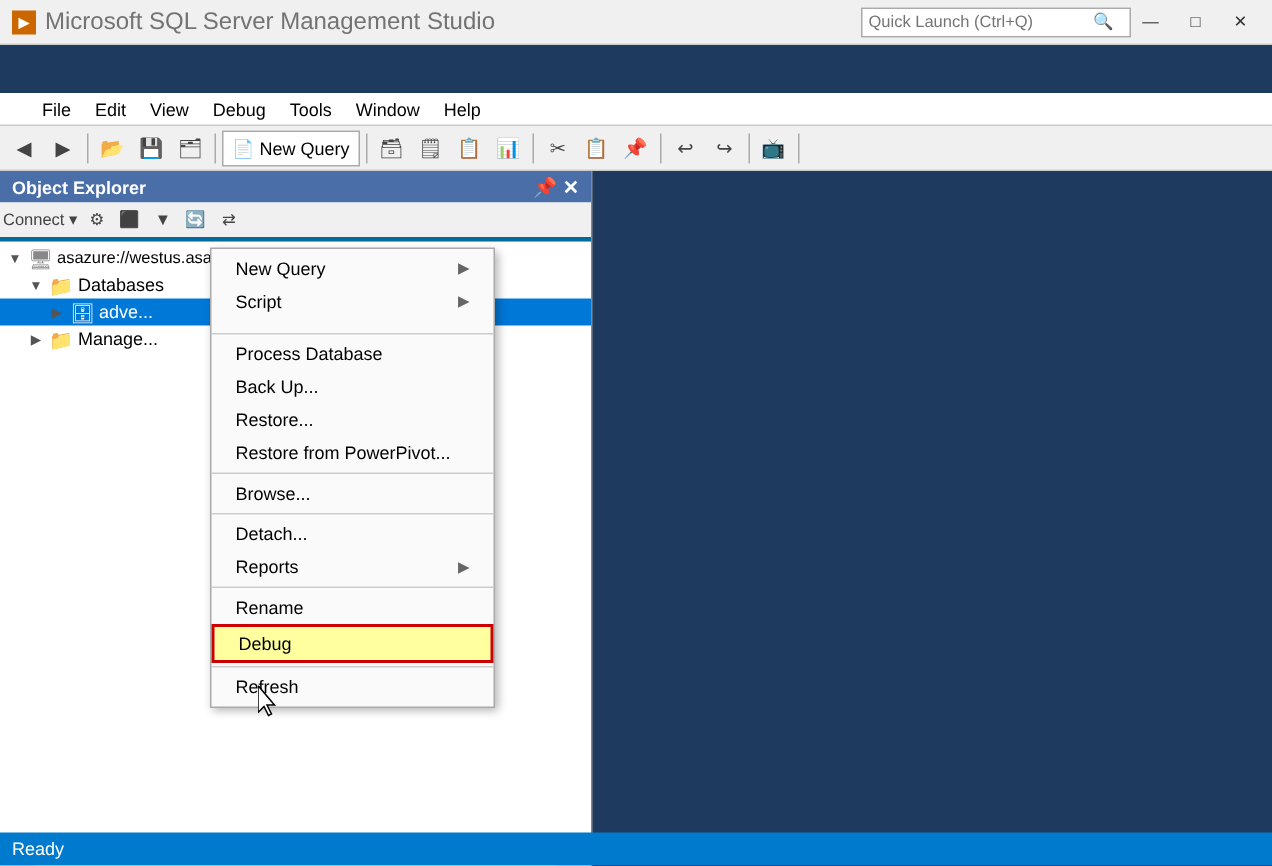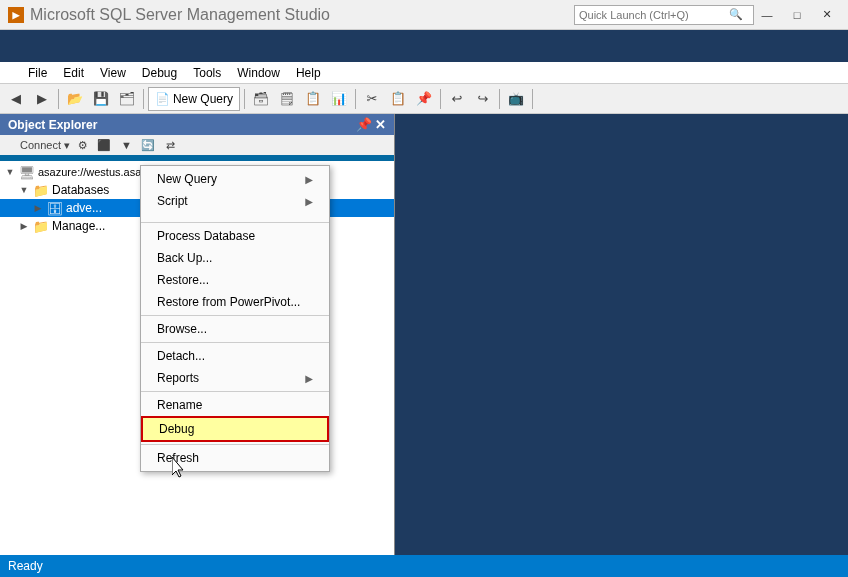--- a/index.html
+++ b/index.html
@@ -175,23 +175,23 @@
     #oe-header-controls span {
       cursor: pointer;
       color: white;
       font-size: 13px;
     }
     #oe-toolbar {
       background: #f0f0f0;
       height: 26px;
       display: flex;
       align-items: center;
-      padding: 0 19px;
+      padding: 0 1px;
       gap: 2px;
-      border-bottom: 6px solid #0369a1;
+      border-bottom: 3px solid #0369a1;
     }
     .oe-toolbar-btn {
       height: 20px;
       min-width: 20px;
       background: transparent;
       border: 1px solid transparent;
       cursor: pointer;
       display: flex;
       align-items: center;
       justify-content: center;

